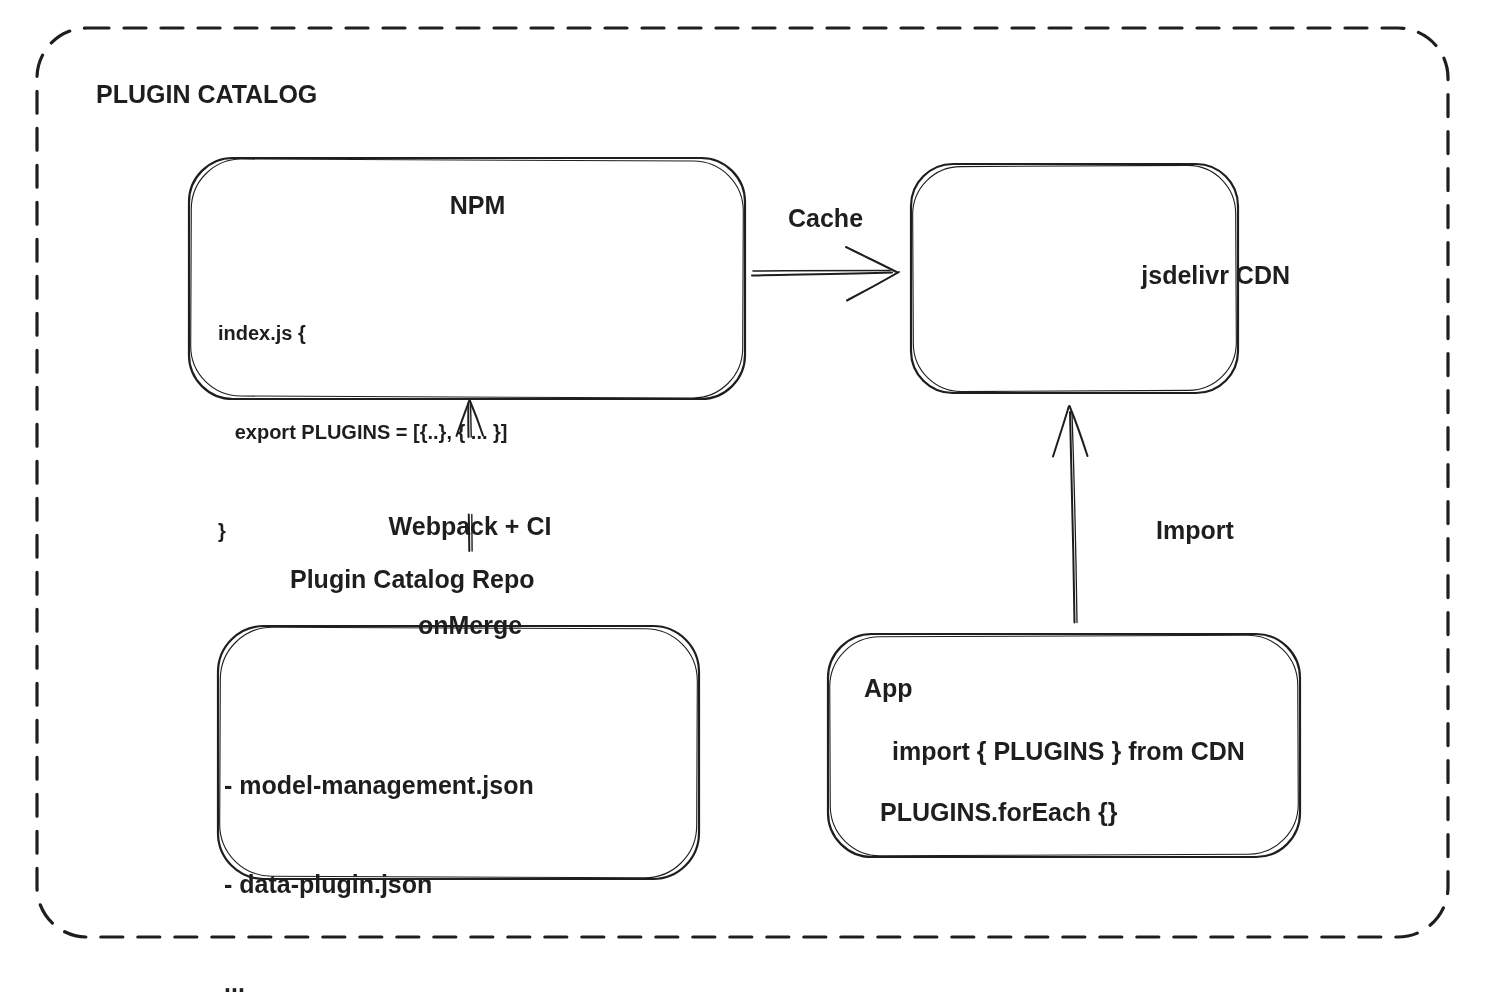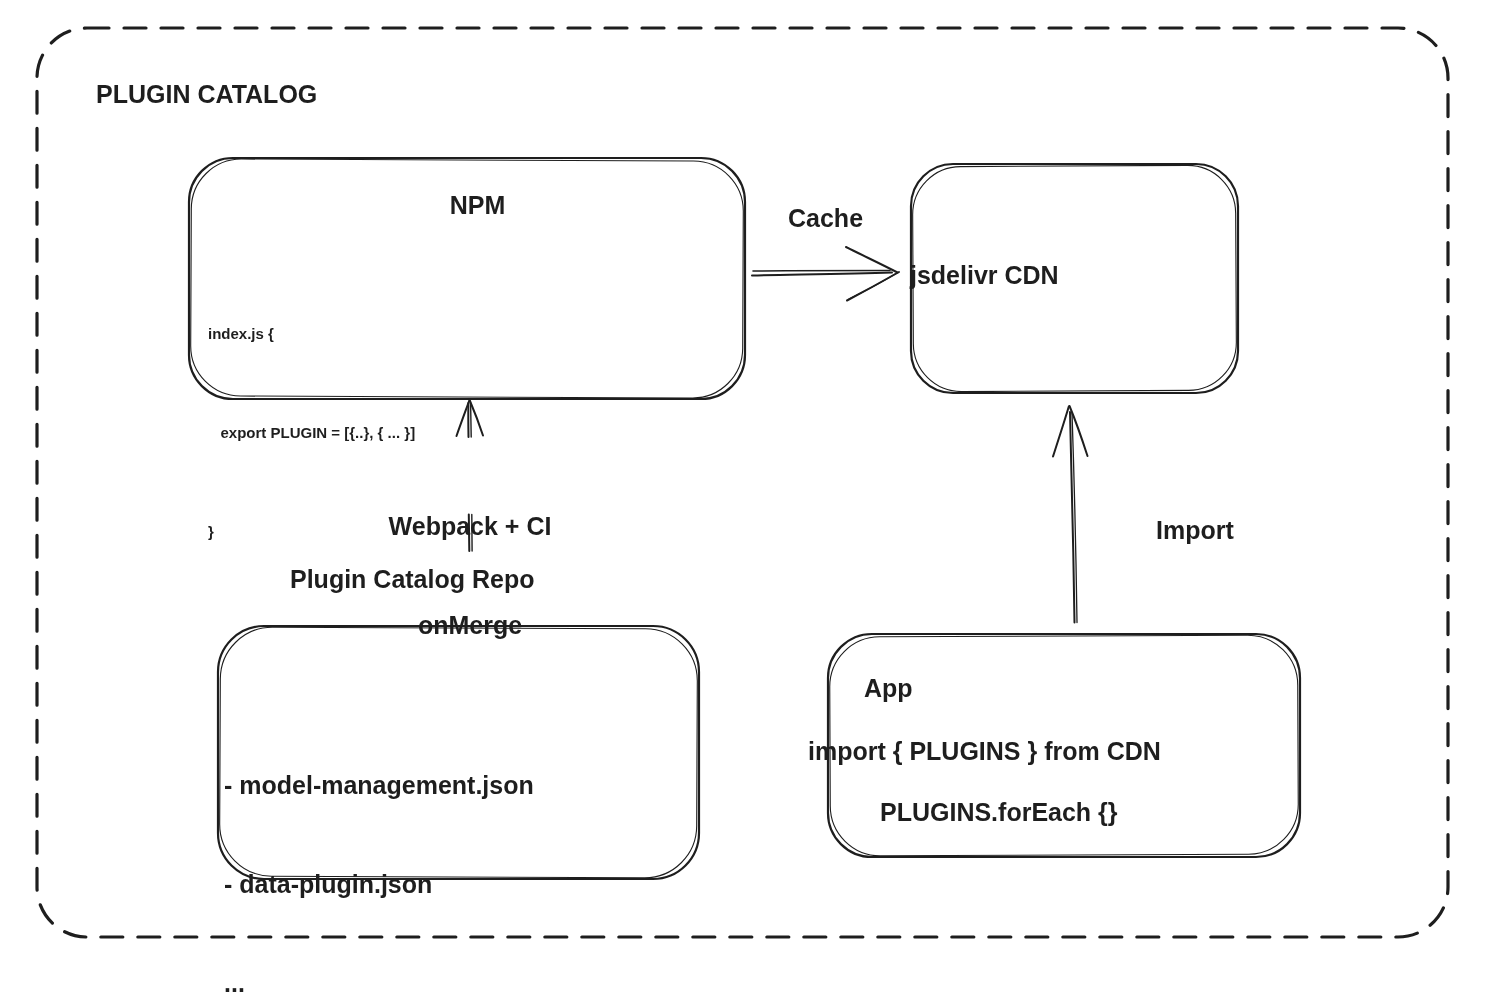--- a/index.html
+++ b/index.html
@@ -19,29 +19,29 @@
   }
   .t {
     position: absolute;
     font-weight: 600;
     white-space: pre;
     color: #1e1e1e;
   }
   .fs25 { font-size: 25px; }
   .title-label   { left: 96px;  top: 80px; }
   .npm-title     { left: 188px; top: 191px; width: 579px; text-align: center; }
-  .npm-code      { left: 208px; top: 251px; font-size: 15px; line-height: 33px; }
+  .npm-code      { left: 218px; top: 251px; font-size: 20px; line-height: 33px; }
   .cache-label   { left: 788px; top: 204px; }
-  .cdn-label     { left: 910px; top: 261px; width: 380px; text-align: left; }
+  .cdn-label     { left: 910px; top: 261px; width: 380px; text-align: right; }
   .build-label   { left: 339px; top: 444px; width: 262px; text-align: center; line-height: 33px; }
   .repo-label    { left: 290px; top: 565px; }
   .repo-code     { left: 224px; top: 703px; line-height: 33px; }
   .import-label  { left: 1108px; top: 516px; margin-left: 48px; }
   .app-title     { left: 864px; top: 674px; }
-  .app-code-1    { left: 808px; top: 737px; }
+  .app-code-1    { left: 892px; top: 737px; }
   .app-code-2    { left: 860px; top: 798px; margin-left: 20px; }
 </style>
 </head>
 <body>
 
 <div class="canvas">
 
   <svg class="shapes" width="1506" height="1002" viewBox="0 0 1506 1002">
     <g stroke="#1e1e1e" fill="none" stroke-linecap="round" stroke-linejoin="round">
 
@@ -95,21 +95,21 @@
       </g>
 
     </g>
   </svg>
 
   <div class="t fs25 title-label">PLUGIN CATALOG</div>
 
   <div class="t fs25 npm-title">NPM</div>
   <div class="t npm-code">
     <div>index.js {</div>
-    <div>   export PLUGIN = [{..}, { ... }]</div>
+    <div>   export PLUGINS = [{..}, { ... }]</div>
     <div>}</div>
   </div>
 
   <div class="t fs25 cache-label">Cache</div>
 
   <div class="t fs25 cdn-label">jsdelivr CDN</div>
 
   <div class="t fs25 build-label">
     <div>Webpack + CI</div>
     <div>onMerge</div>

